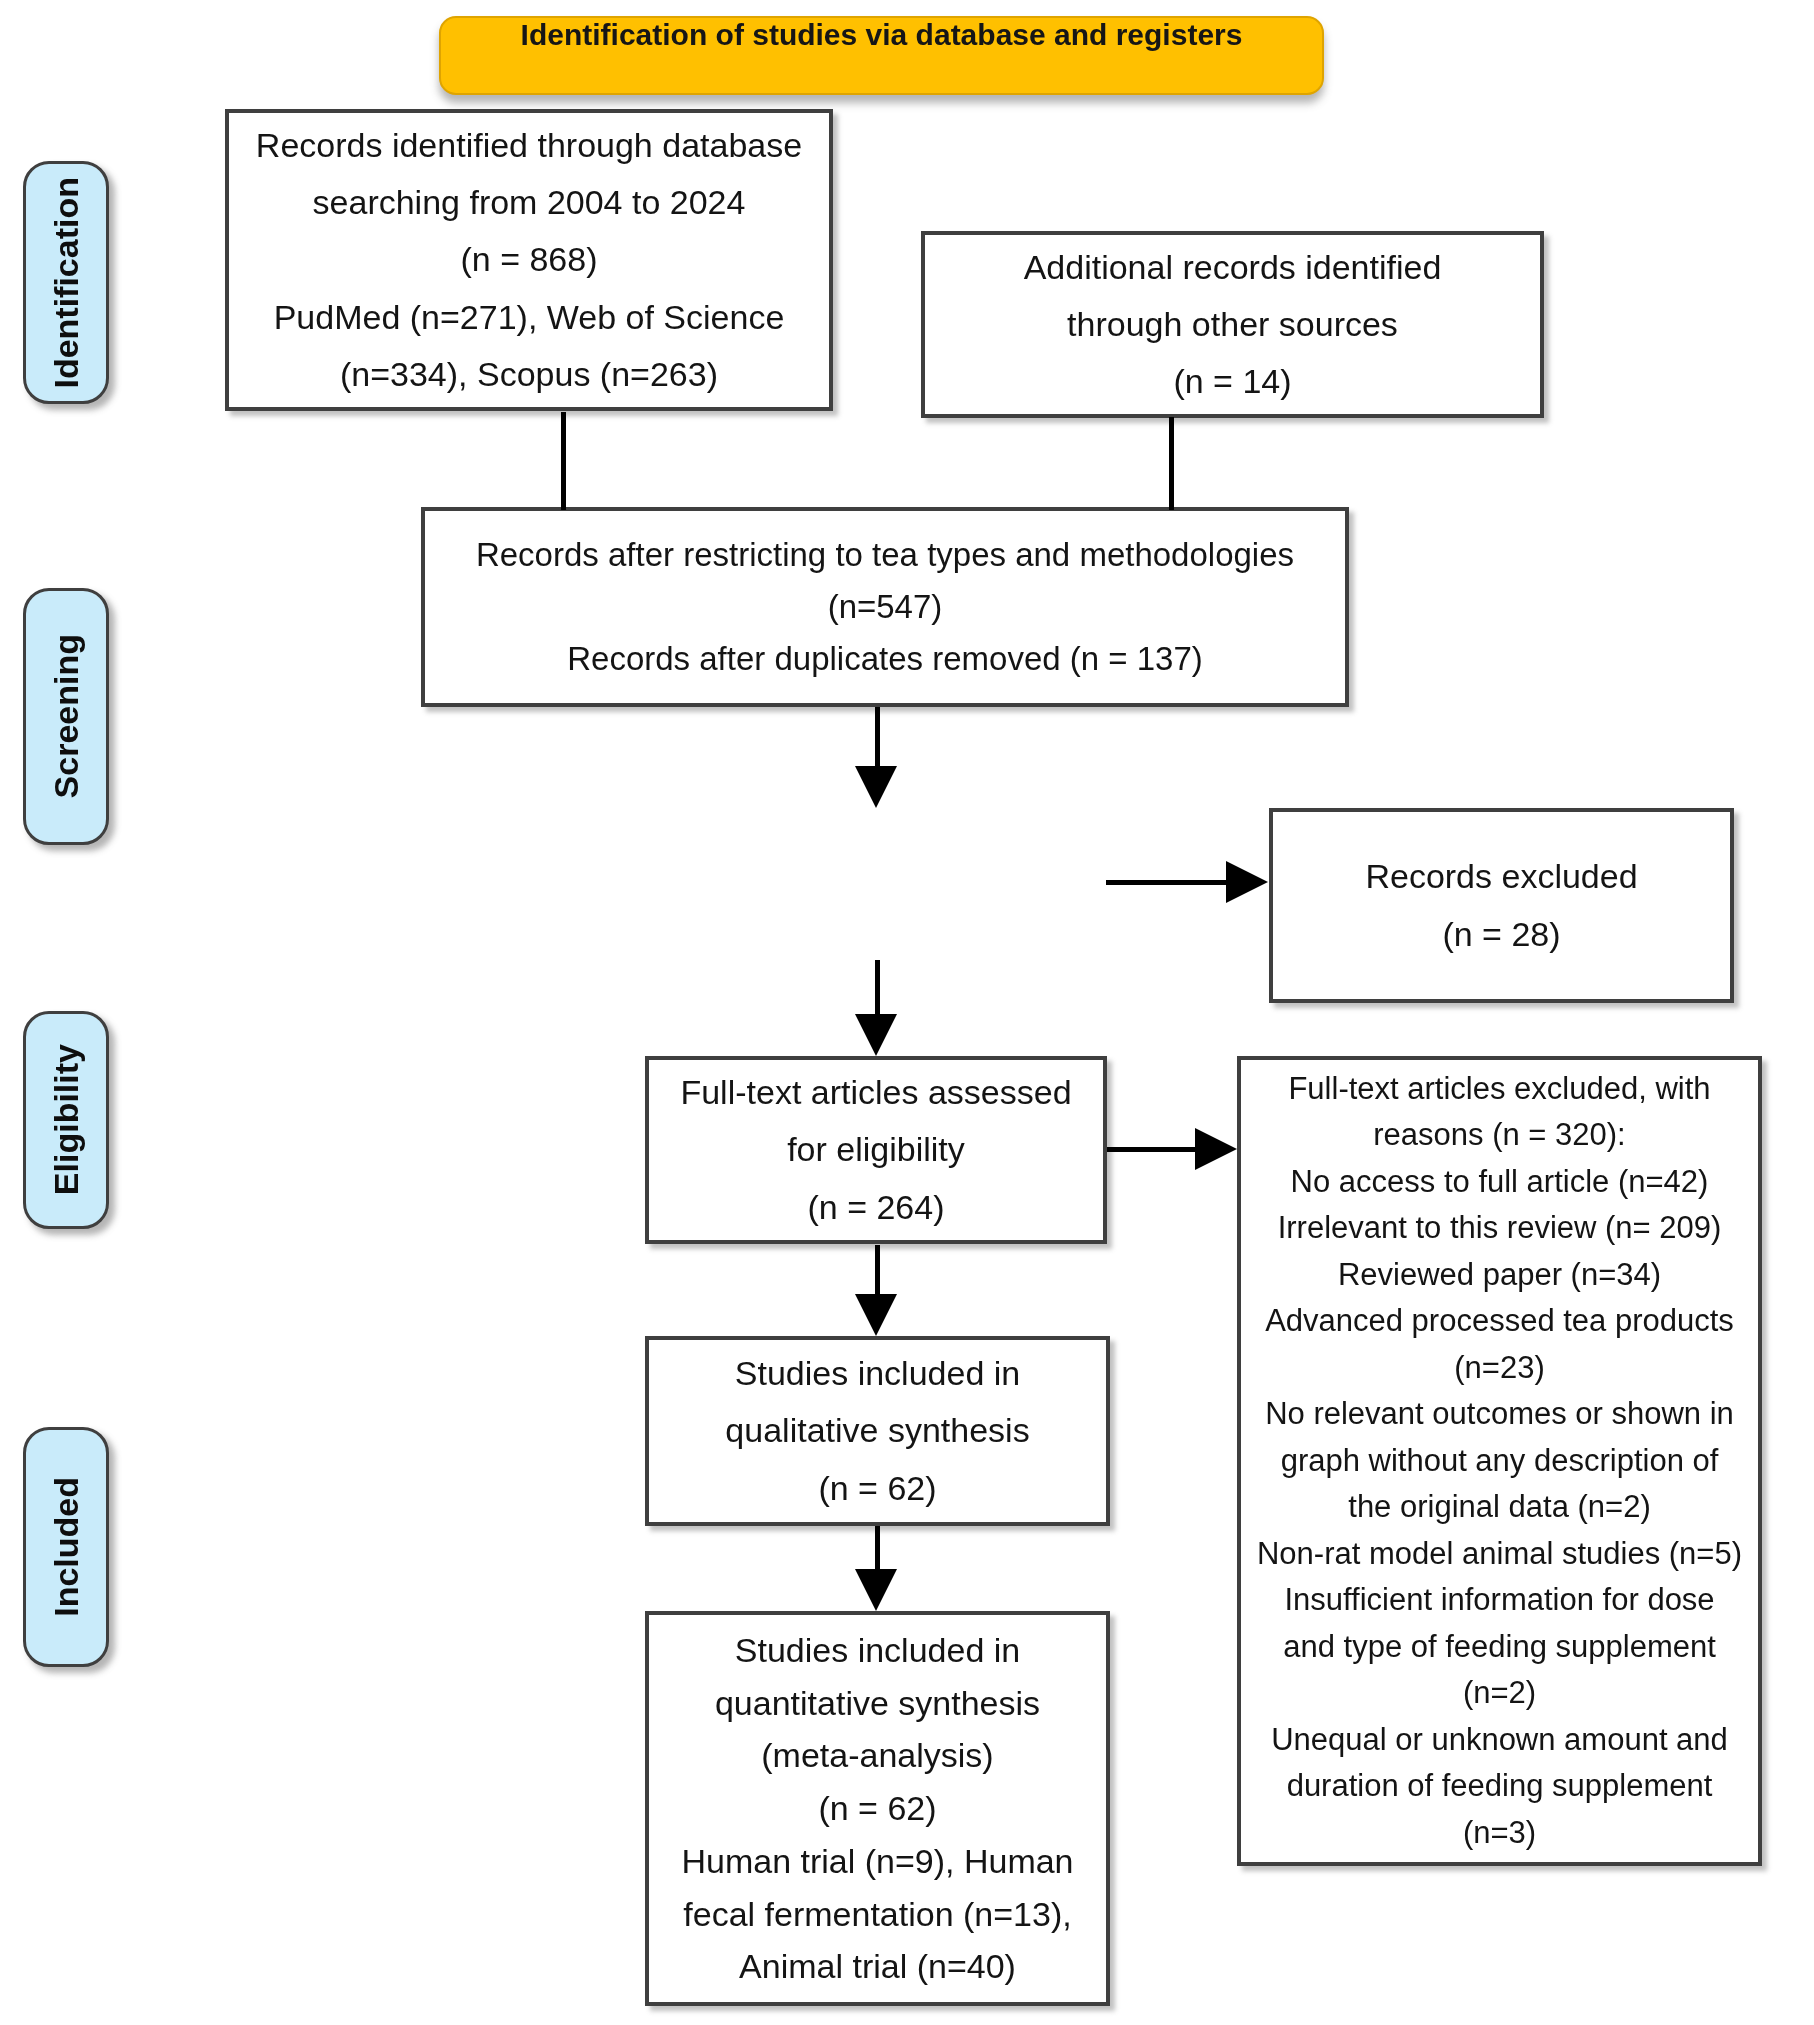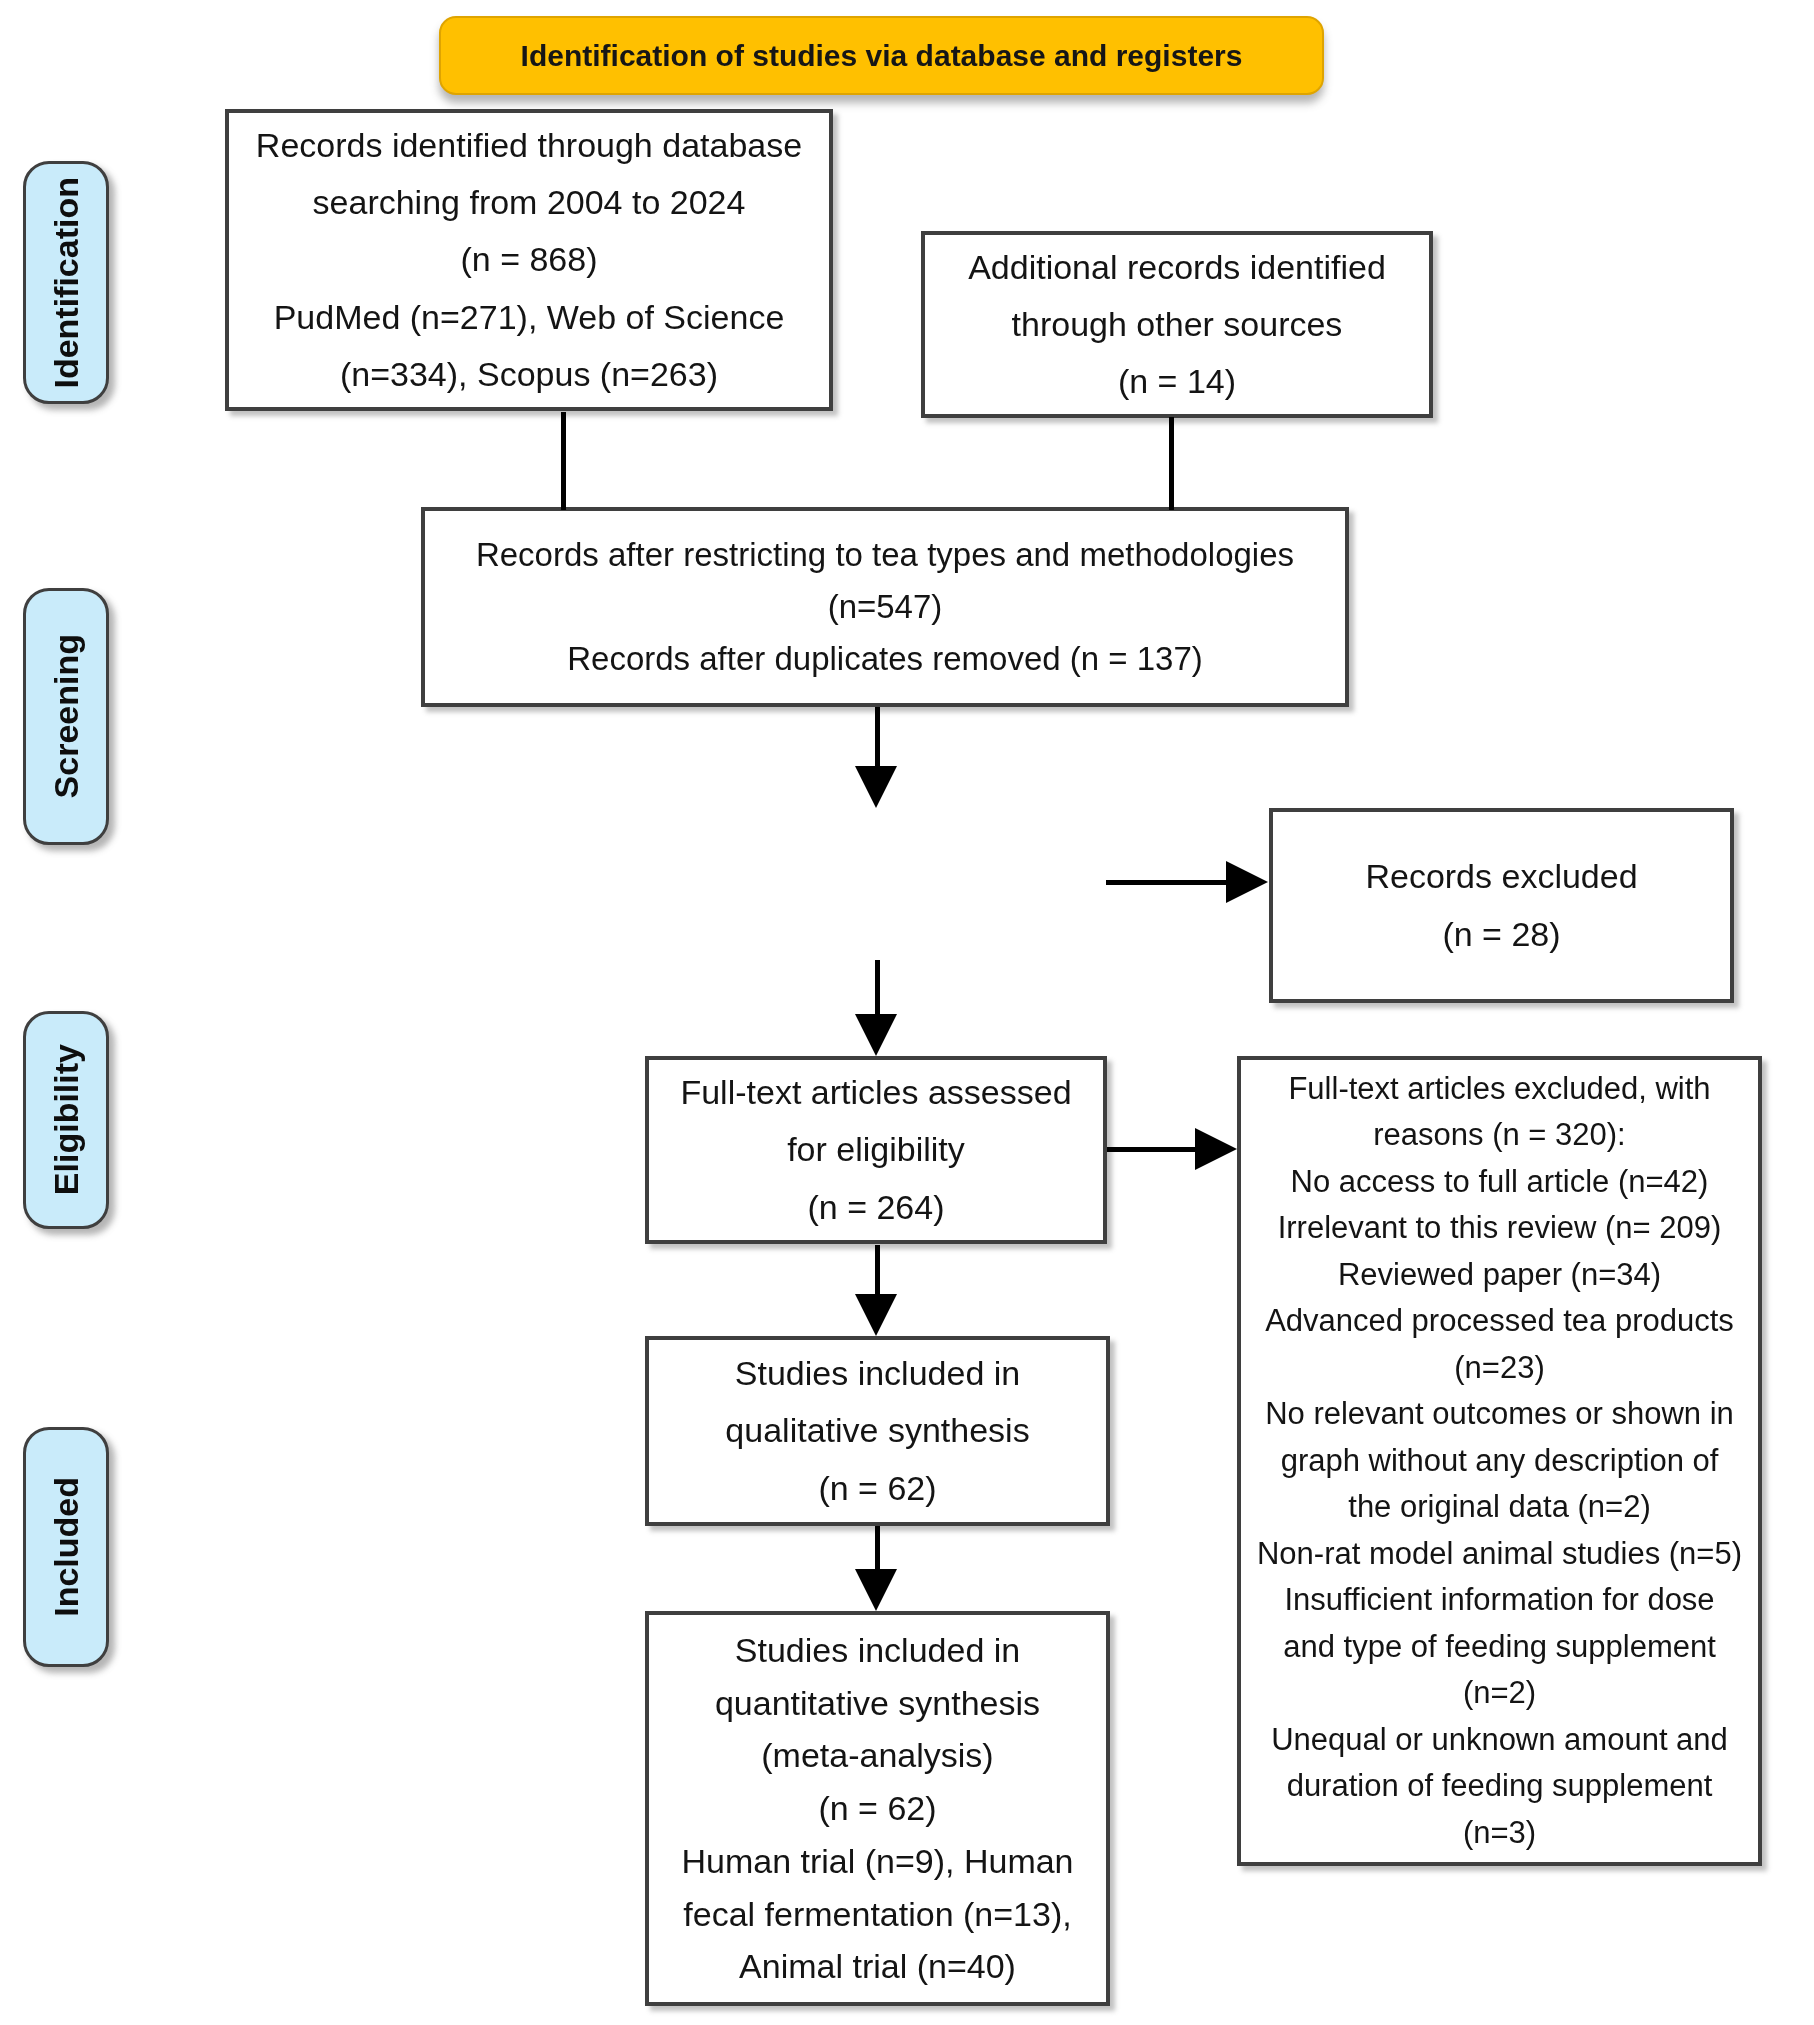--- a/index.html
+++ b/index.html
@@ -9,21 +9,21 @@
     background:#ffffff;
     font-family:"Liberation Sans", sans-serif;
     color:#141414;
   }
   .banner {
     position:absolute;
     background:#FFC000;
     border:2.3px solid #dfa400;
     border-radius:17px;
     box-shadow:0 8px 8px rgba(90,90,90,.45);
-    display:flex; align-items:center; justify-content:center;
+    display:flex; justify-content:center;
     font-weight:bold; font-size:30px; color:#161616;
     text-align:center;
   }
   .stage {
     position:absolute;
     background:#C9EBFA;
     border:3.4px solid #3f3f3f;
     border-radius:26px;
     box-shadow:5.7px 5.7px 6.8px rgba(90,90,90,.45);
     display:flex; align-items:center; justify-content:center;
@@ -86,21 +86,21 @@
   <div class="stage" style="left:23px; top:1427px; width:80px; height:234px;">
     <span>Included</span>
   </div>
 
   <div class="fbox" style="left:225px; top:109px; width:608px; height:302px;">Records identified through database
 searching from 2004 to 2024
 (n = 868)
 PudMed (n=271), Web of Science
 (n=334), Scopus (n=263)</div>
 
-  <div class="fbox" style="left:921px; top:231px; width:512px; height:187px;">Additional records identified
+  <div class="fbox" style="left:921px; top:231px; width:623px; height:187px;">Additional records identified
 through other sources
 (n = 14)</div>
 
   <div class="fbox mid" style="left:409px; top:507px; width:928px; height:200px;">Records after restricting to tea types and methodologies
 (n=547)
 Records after duplicates removed (n = 137)</div>
 
 
   <div class="fbox" style="left:1269px; top:808px; width:465px; height:195px;">Records excluded
 (n = 28)</div>

